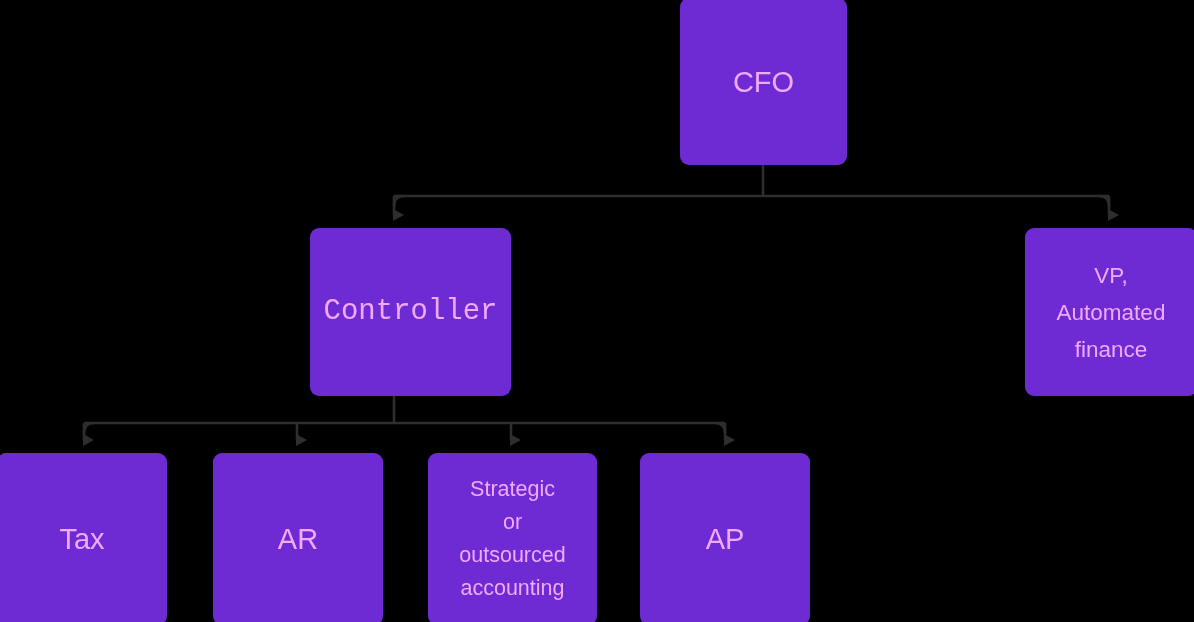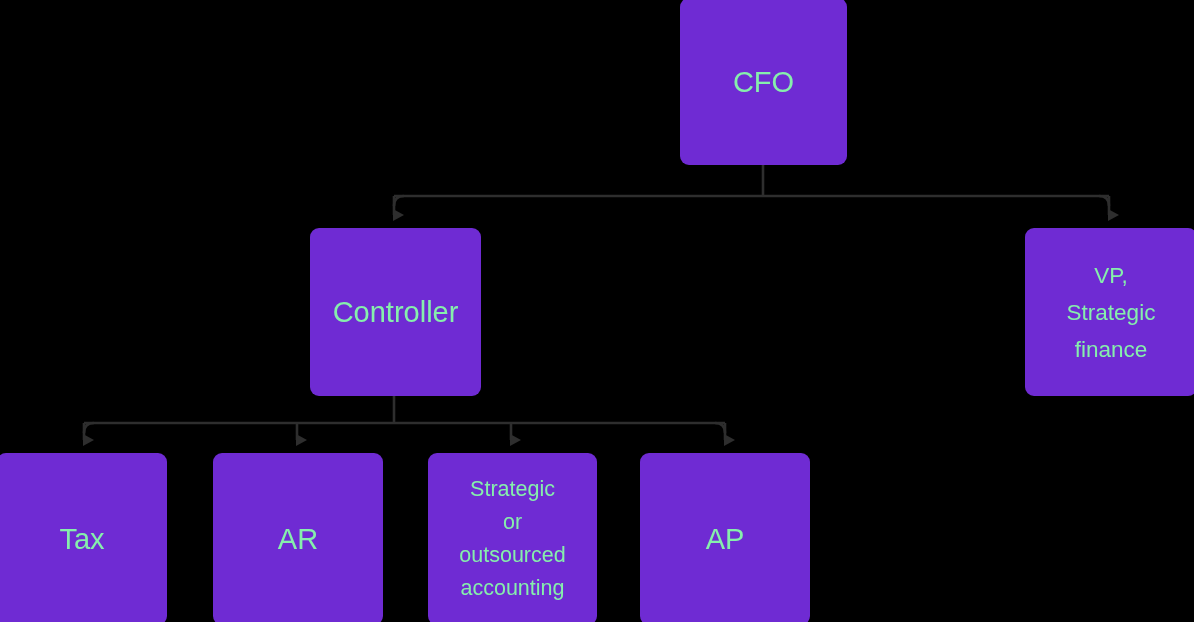--- a/index.html
+++ b/index.html
@@ -28,21 +28,21 @@
     position: absolute;
     box-sizing: border-box;
     background: #6f2bd3;
     border-radius: 9px;
     display: flex;
     align-items: center;
     justify-content: center;
     text-align: center;
   }
   .node-label {
-    color: #86efac;
+    color: #f0abfc;
     font-weight: 400;
     white-space: pre-line;
     padding: 0 8px;
   }
   .size-lg  { font-size: 29px; line-height: 34px; }
   .size-md  { font-size: 22.5px; line-height: 37px; }
   .size-sm  { font-size: 21.5px; line-height: 33px; }
 </style>
 </head>
 <body>
@@ -79,27 +79,27 @@
     <path d="M 511 423 L 511 440" fill="none" stroke="#2e2e2e" stroke-width="2.6" marker-end="url(#arrow)"></path>
 
     <path d="M 725 423 L 725 440" fill="none" stroke="#2e2e2e" stroke-width="2.6" marker-end="url(#arrow)"></path>
     <path d="M 715 423 Q 725 423 725 433" fill="none" stroke="#2e2e2e" stroke-width="2.6"></path>
   </svg>
 
   <div class="node" style="left:680px; top:-2px; width:167px; height:167px;">
     <span class="node-label size-lg">CFO</span>
   </div>
 
-  <div class="node" style="left:310px; top:228px; width:171px; height:168px;">
+  <div class="node" style="left:310px; top:228px; width:201px; height:168px;font-family:Liberation Mono, monospace;">
     <span class="node-label size-lg">Controller</span>
   </div>
 
   <div class="node" style="left:1025px; top:228px; width:172px; height:168px;">
     <span class="node-label size-md">VP,
-Strategic
+Automated
 finance</span>
   </div>
 
   <div class="node" style="left:-3px; top:453px; width:170px; height:172px;">
     <span class="node-label size-lg">Tax</span>
   </div>
 
   <div class="node" style="left:213px; top:453px; width:170px; height:172px;">
     <span class="node-label size-lg">AR</span>
   </div>

